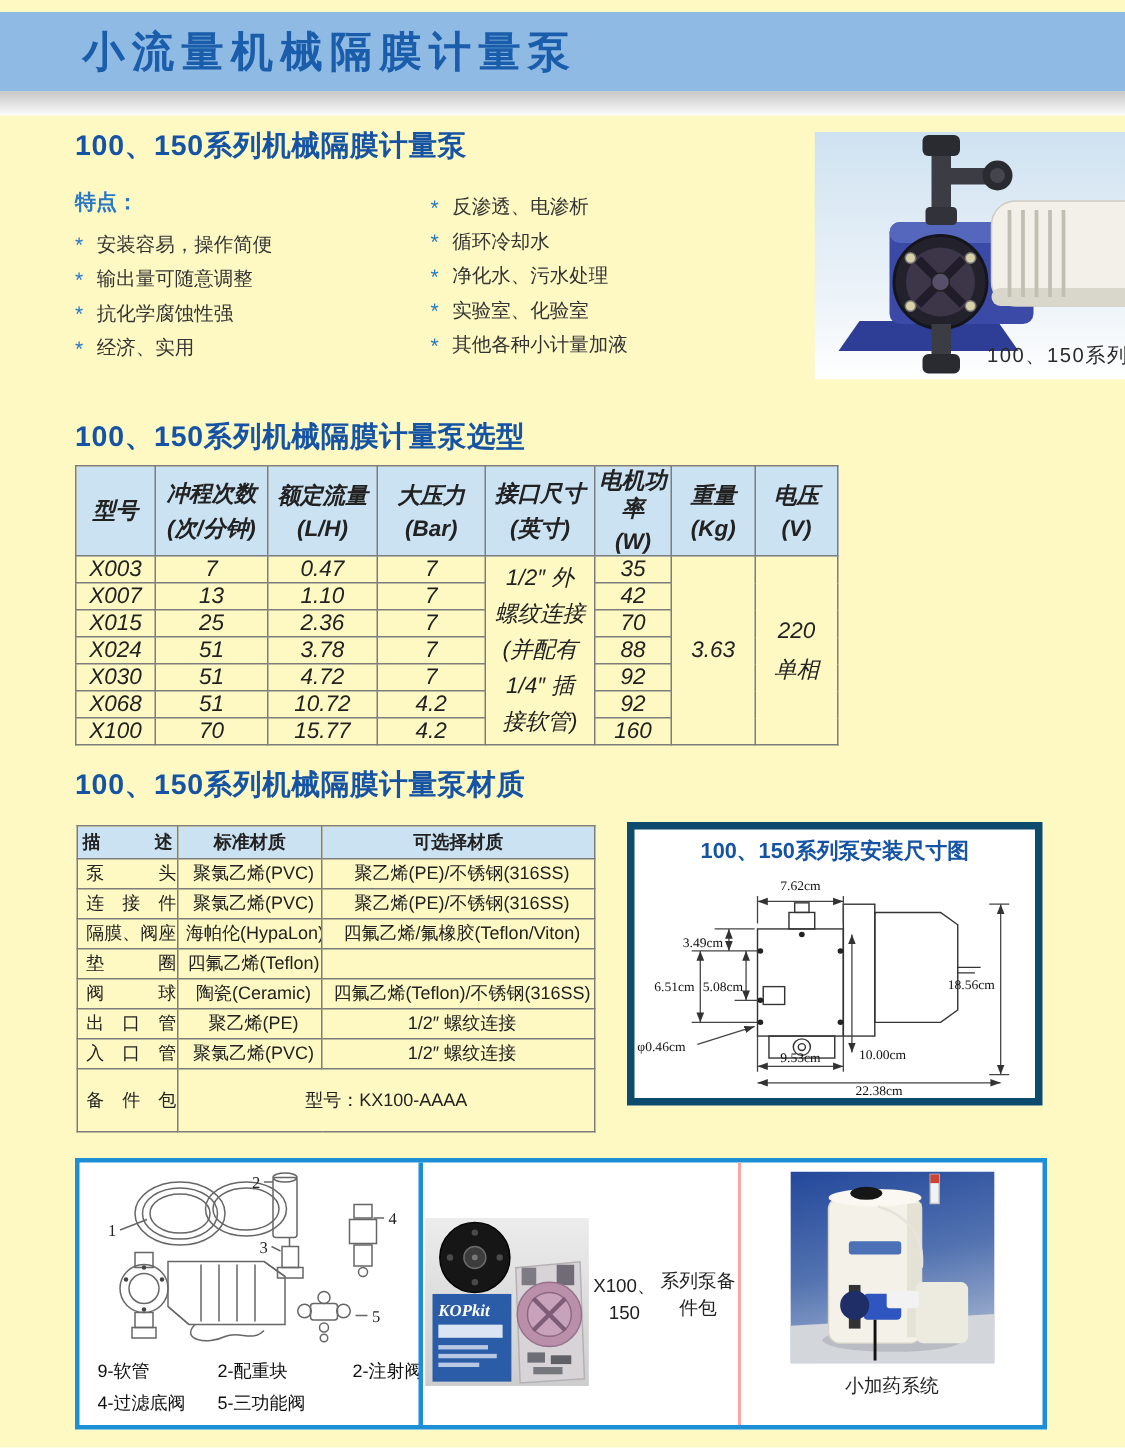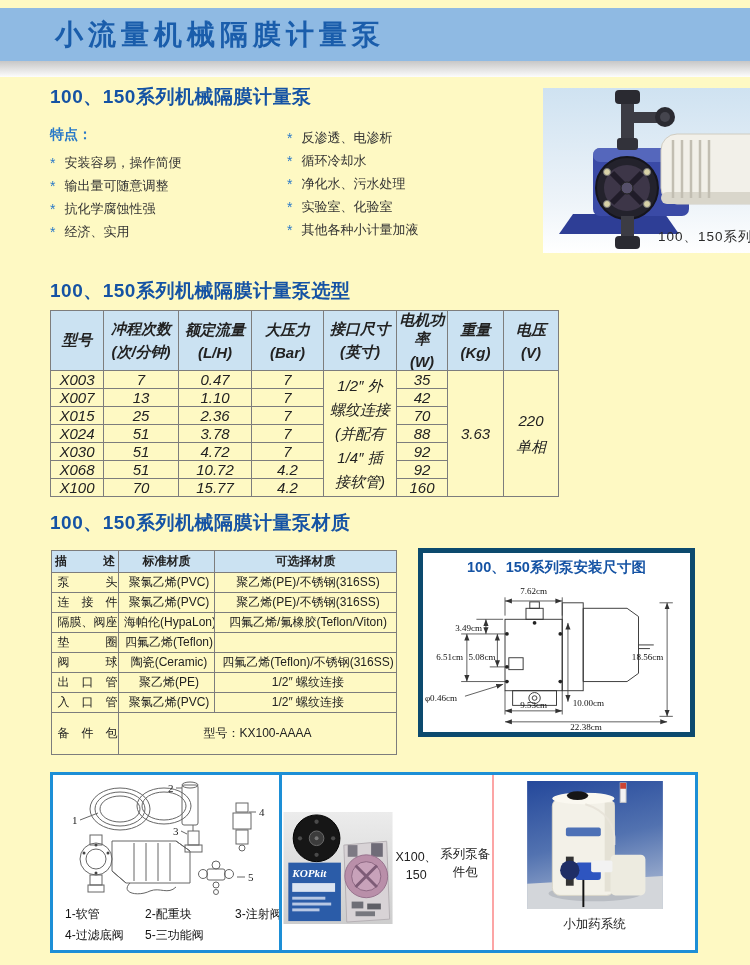--- a/index.html
+++ b/index.html
@@ -424,23 +424,23 @@
         </g>
         <g font-size="11" fill="#222">
           <text x="12" y="45">1</text>
           <text x="108" y="13">2</text>
           <text x="113" y="56">3</text>
           <text x="199" y="37">4</text>
           <text x="188" y="102">5</text>
         </g>
       </svg>
       <div class="legend">
-        <span>1-软管</span>
+        <span>9-软管</span>
         <span>2-配重块</span>
-        <span>3-注射阀</span>
+        <span>2-注射阀</span>
         <span>4-过滤底阀</span>
         <span>5-三功能阀</span>
       </div>
     </div>
 
     <div class="panel p2">
       <div class="kop-photo">
         <svg width="112" height="112" viewBox="0 0 112 115">
           <defs>
               <linearGradient id="gK" x1="0" y1="0" x2="0" y2="1">

